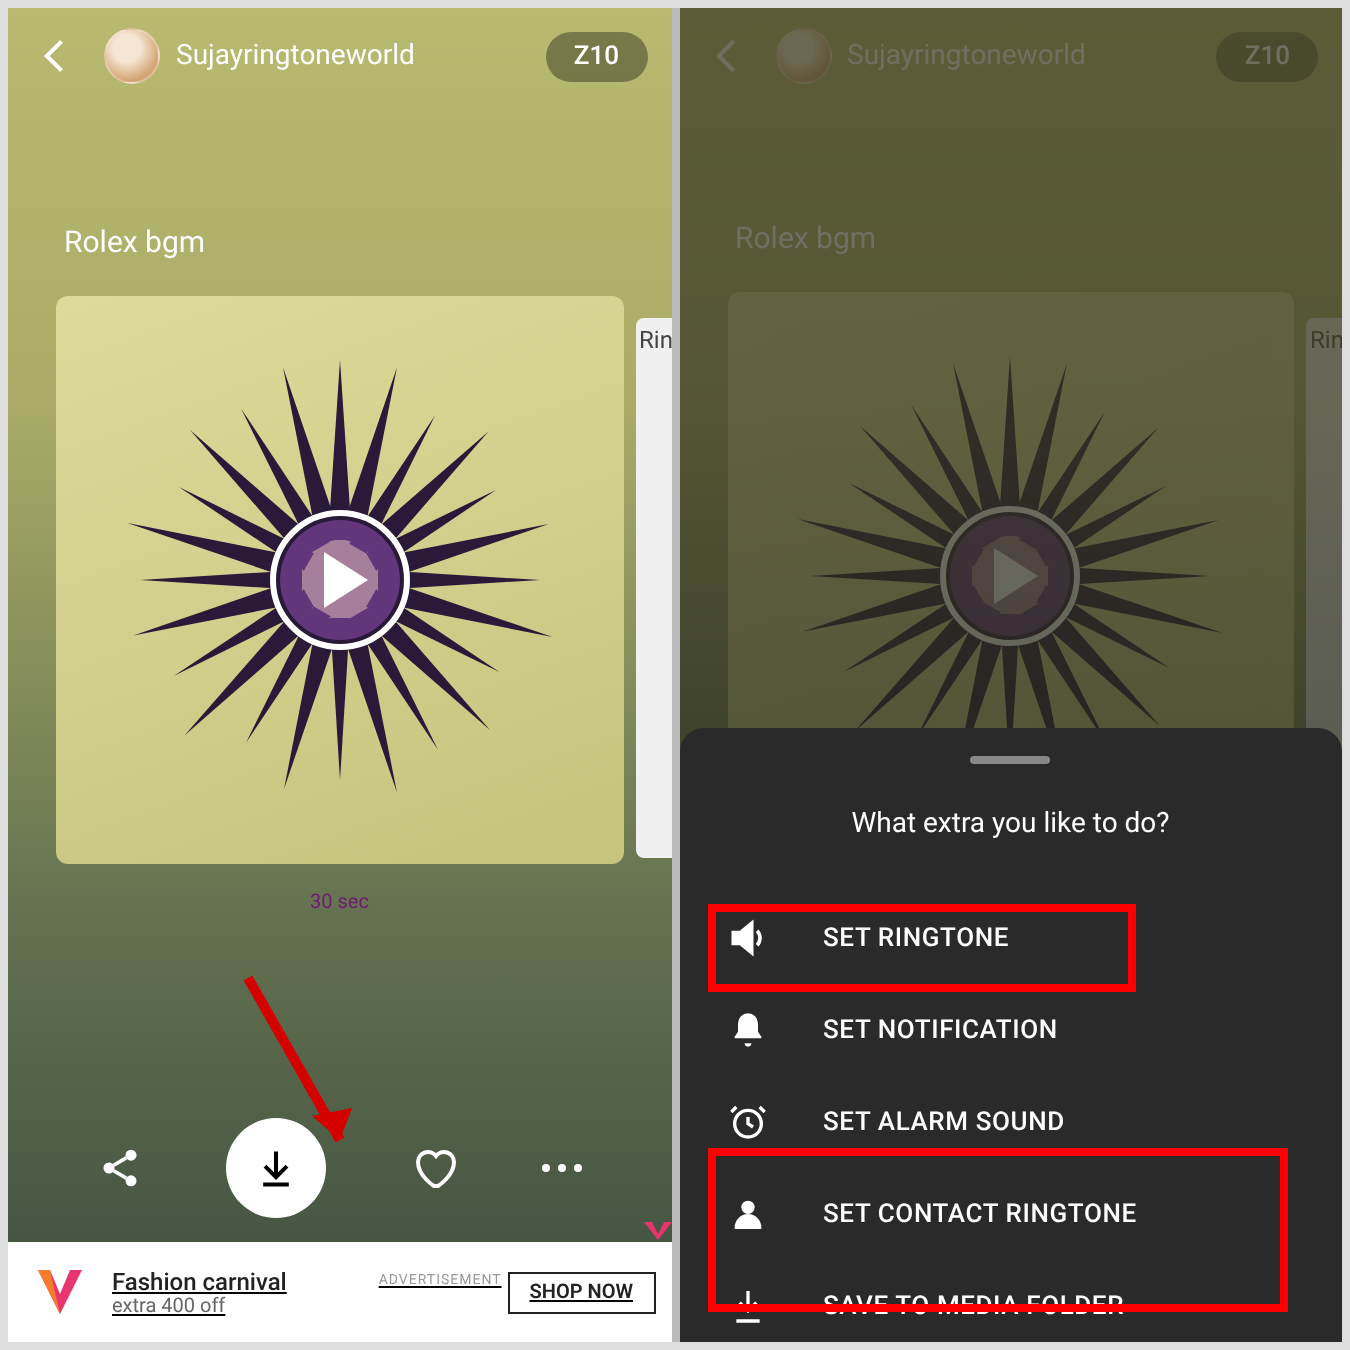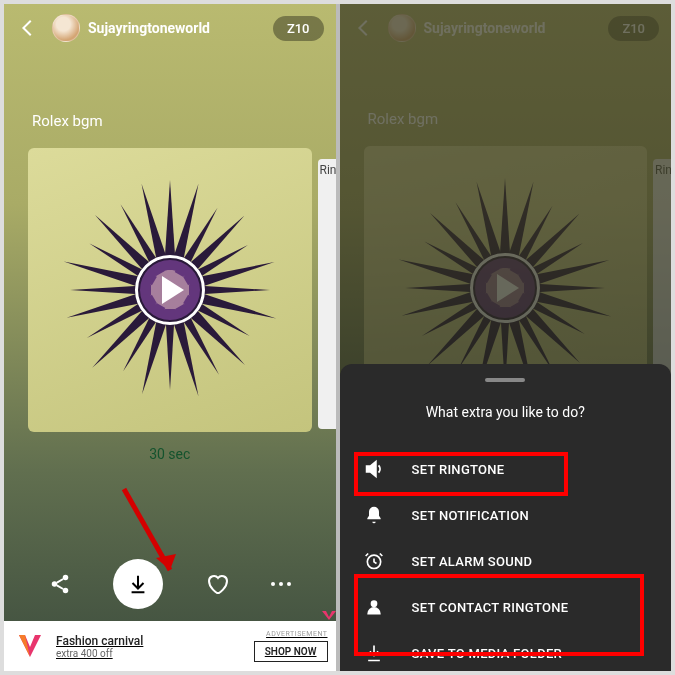--- a/index.html
+++ b/index.html
@@ -5,29 +5,29 @@
   * { margin: 0; padding: 0; box-sizing: border-box; }
   html, body { width: 675px; height: 675px; background: #fff; font-family: -apple-system, Roboto, Arial, sans-serif; overflow: hidden; }
   .wrap { display: flex; width: 675px; height: 675px; border: 4px solid #ddd; background: #bbb; }
   .phone { position: relative; flex: 1; overflow: hidden; }
   .phone + .phone { margin-left: 4px; }
   .bg { position: absolute; inset: 0; background: linear-gradient(180deg, #b9ba70 0%, #a9ab66 30%, #616f4f 70%, #3d4d3e 100%); }
   .dim { position: absolute; inset: 0; background: rgba(0,0,0,0.5); }
   .header { position: relative; display: flex; align-items: center; padding: 10px 12px; color: #fff; }
   .back { width: 24px; height: 24px; display: flex; align-items: center; justify-content: center; cursor: pointer; }
   .avatar { width: 28px; height: 28px; border-radius: 50%; background: radial-gradient(circle at 40% 35%, #f5e6d3 30%, #d4a574 70%); margin: 0 8px 0 12px; border: 1px solid rgba(255,255,255,0.3); }
-  .uname { font-size: 14px; font-weight: 700; flex: 1; }
+  .uname { font-size: 14px; font-weight: 400; flex: 1; }
   .badge { background: rgba(0,0,0,0.35); color: #fff; padding: 5px 14px; border-radius: 14px; font-size: 13px; font-weight: 500; }
   .title { position: relative; color: #fff; font-size: 15px; padding: 0 28px; margin-top: 60px; margin-bottom: 18px; }
   .card-wrap { position: relative; padding: 0 24px; }
   .card { position: relative; width: 100%; aspect-ratio: 1; background: linear-gradient(160deg, #dcdb9a, #c4c47d); border-radius: 6px; overflow: hidden; display: flex; align-items: center; justify-content: center; }
   .peek { position: absolute; right: 0; top: 155px; width: 18px; height: 270px; background: #f0f0f0; border-radius: 4px 0 0 4px; color: #444; font-size: 12px; padding: 4px 2px; overflow: hidden; }
   .play { position: absolute; width: 70px; height: 70px; border: 3px solid #fff; border-radius: 50%; display: flex; align-items: center; justify-content: center; cursor: pointer; }
   .play-tri { width: 0; height: 0; border-left: 22px solid #fff; border-top: 14px solid transparent; border-bottom: 14px solid transparent; margin-left: 6px; }
-  .dur { position: relative; text-align: center; color: #14532d; font-size: 14px; margin-top: 14px; }
+  .dur { position: relative; text-align: center; color: #701a75; font-size: 10px; margin-top: 14px; }
   .arrow { position: absolute; left: 110px; top: 480px; z-index: 5; }
   .actions { position: absolute; bottom: 62px; left: 0; right: 0; display: flex; justify-content: center; align-items: center; gap: 42px; }
   .icon-btn { color: #fff; cursor: pointer; display: flex; align-items: center; justify-content: center; }
   .dl { width: 50px; height: 50px; background: #fff; border-radius: 50%; color: #000; }
   .dots { display: flex; gap: 4px; }
   .dots span { width: 4px; height: 4px; background: #fff; border-radius: 50%; }
   .ad { position: absolute; bottom: 0; left: 0; right: 0; height: 50px; background: #fff; display: flex; align-items: center; padding: 6px 8px; text-decoration: underline; }
   .ad-logo { width: 36px; height: 36px; background: #fff; display: flex; align-items: center; justify-content: center; border-radius: 4px; }
   .ad-txt { flex: 1; margin-left: 8px; }
   .ad-t { font-size: 12px; font-weight: 500; color: #222; }
@@ -142,21 +142,21 @@
       <div class="ad-logo">
         <svg width="30" height="30" viewBox="0 0 30 30">
             <path d="M4 4 L15 26 L26 4 L20 4 L15 16 L10 4 Z" fill="#e8356d"></path>
             <path d="M4 4 L15 26 L10 4 Z" fill="#f57c2a"></path>
           </svg>
       </div>
       <div class="ad-txt">
         <div class="ad-t">Fashion carnival</div>
         <div class="ad-s">extra 400 off</div>
       </div>
-      <div style="display:flex;flex-direction:column;align-items:flex-end;gap:3px">
+      <div style="display:flex;gap:3px">
         <div class="ad-tag">ADVERTISEMENT</div>
         <div class="ad-btn">SHOP NOW</div>
       </div>
       <svg class="ad-m" width="18" height="12" viewBox="0 0 18 12">
           <path d="M2 2 L9 11 L16 2 L12 2 L9 8 L6 2 Z" fill="#e8356d"></path>
         </svg>
     </div>
   </div>
 
   <div class="phone phone2">

